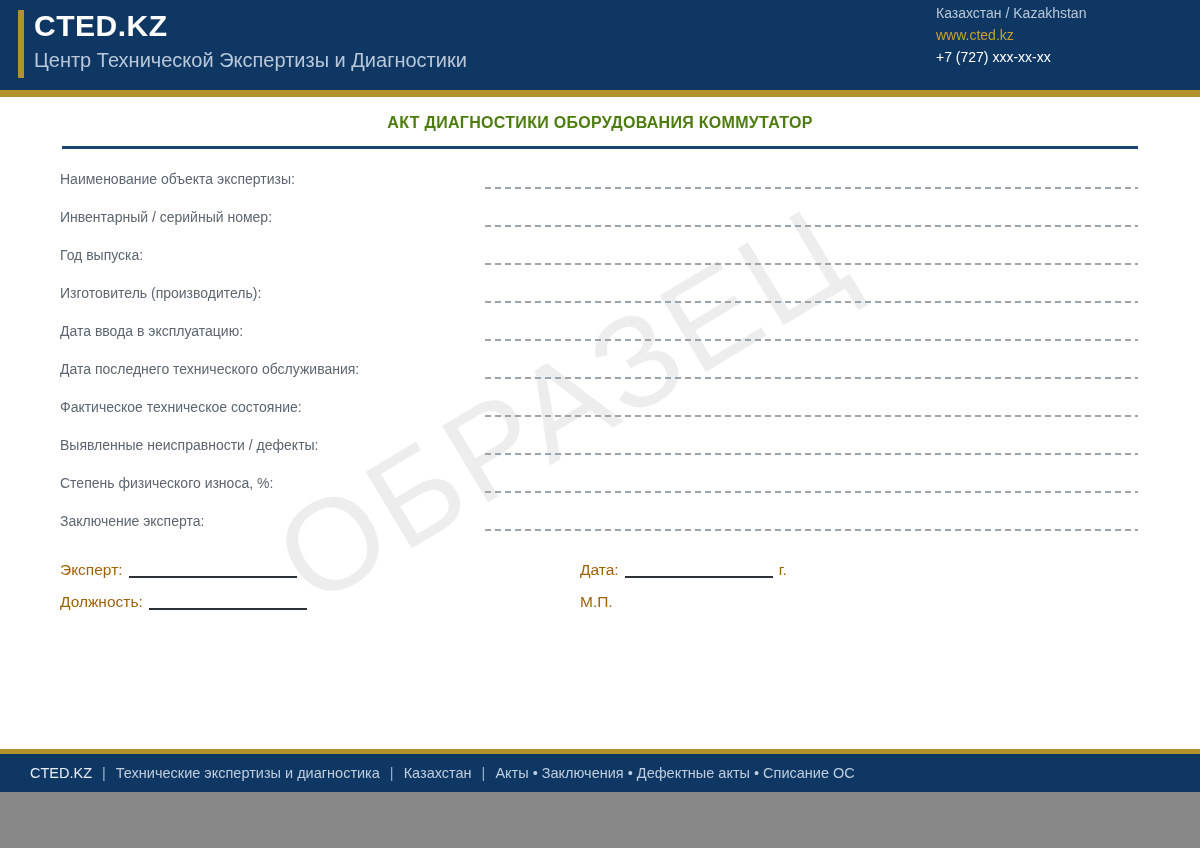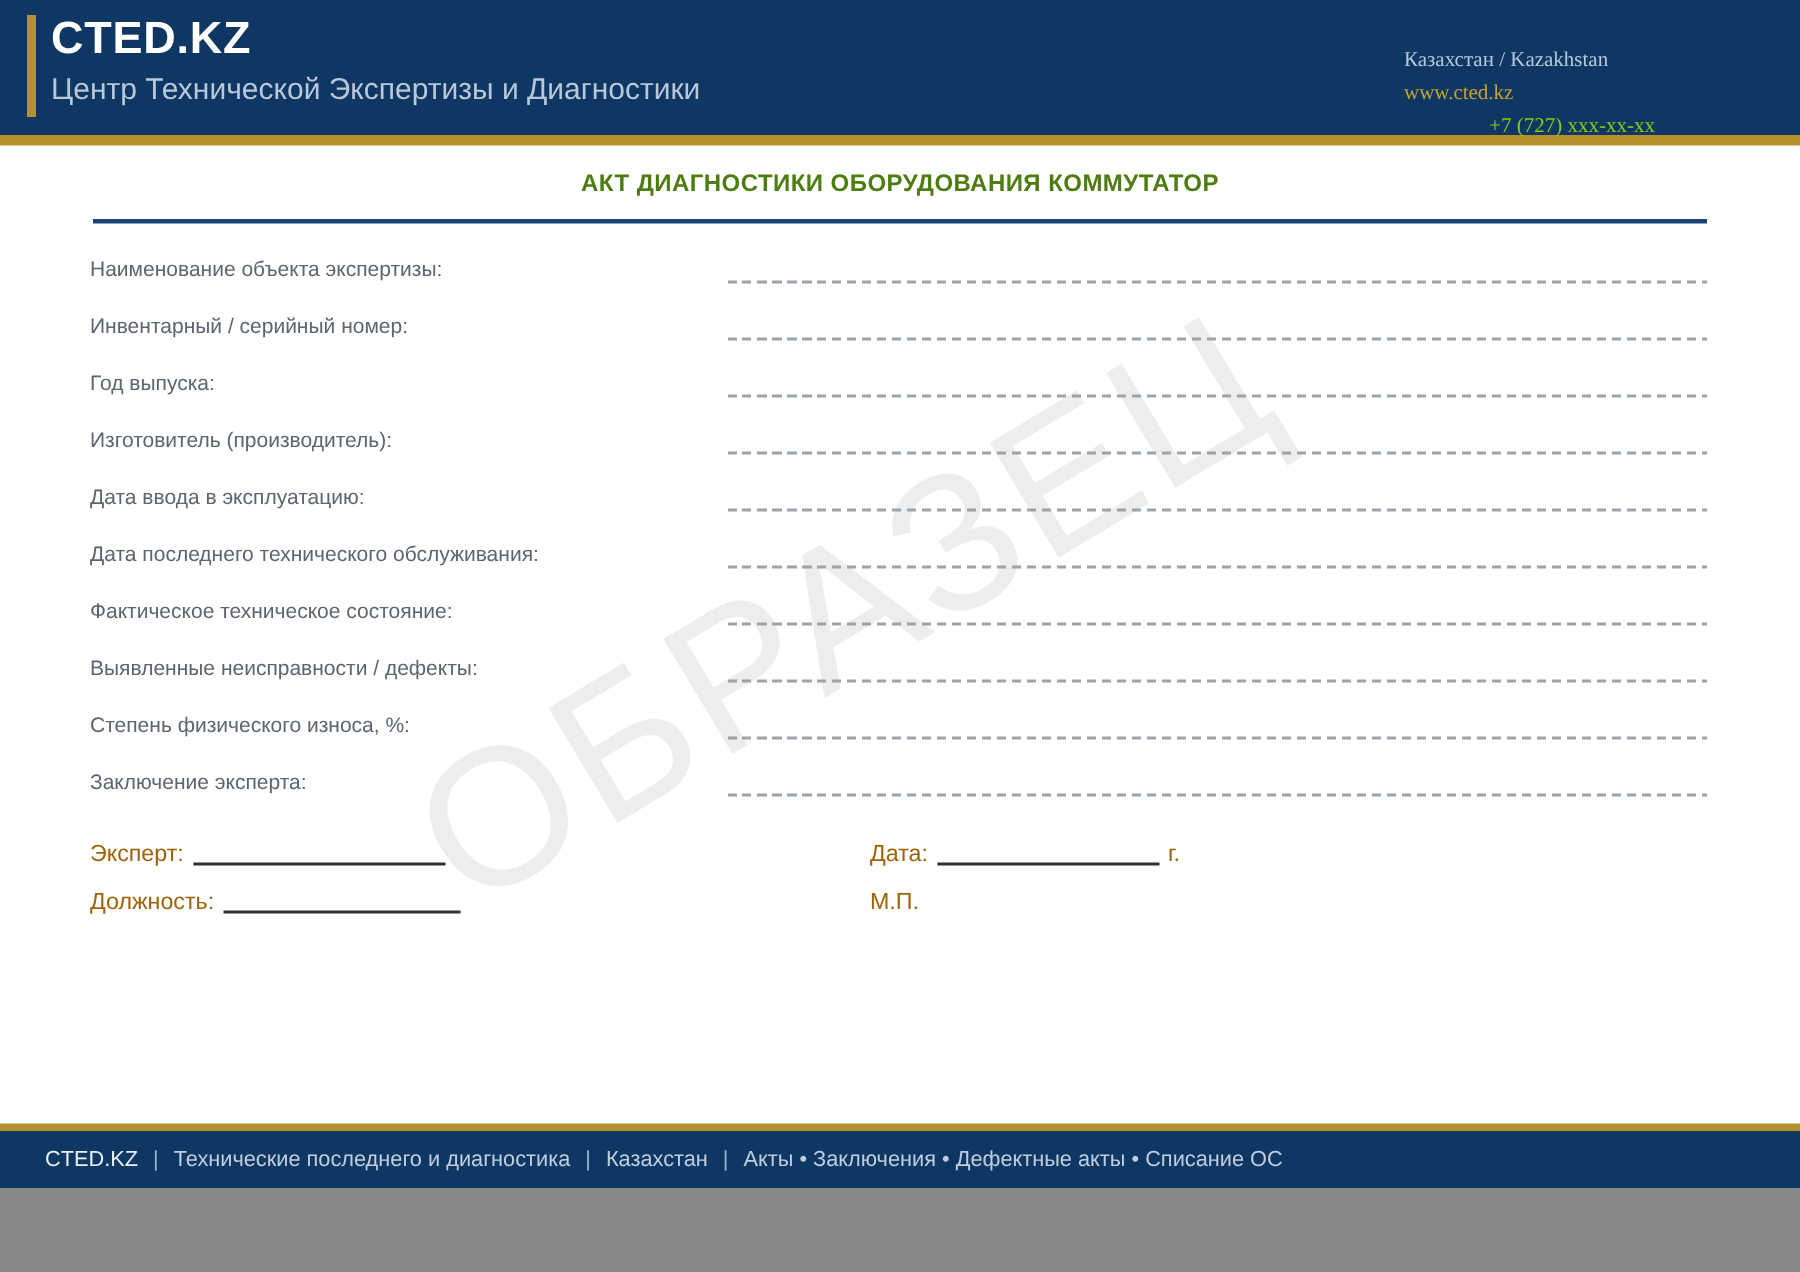--- a/index.html
+++ b/index.html
@@ -26,27 +26,27 @@
     width: 6px; height: 68px;
     background: #b3922b;
   }
   .brand-block { position: absolute; left: 34px; top: 9px; }
   .brand {
     color: #ffffff; font-size: 30px; font-weight: bold;
     letter-spacing: 0.5px; line-height: 34px;
   }
   .tagline { color: #b9c7d9; font-size: 20px; margin-top: 6px; }
   .contact-block {
-    position: absolute; right: 40px; top: 30px;
+    position: absolute; right: 40px; top: 2px;
     width: 224px; text-align: left;
-    font-size: 14px; line-height: 22px; font-family: Liberation Serif, serif;
+    font-size: 14px; line-height: 22px;
   }
   .contact-line.country { color: #b9c7d9; }
   .contact-line.website { color: #c8a02f; cursor: pointer; }
-  .contact-line.phone   { color: #84cc16; text-align: center; }
+  .contact-line.phone   { color: #ffffff; }
 
   .gold-strip { height: 7px; flex: none; background: #b3922b; }
 
   
   .content { flex: 1; position: relative; }
 
   .watermark {
     position: absolute; left: 245px; top: 248px; width: 620px;
     font-size: 130px; line-height: 1; letter-spacing: 4px;
     text-align: center; color: rgba(0, 0, 0, 0.07);
@@ -199,16 +199,16 @@
         <div class="sig-right">
           <span>М.П.</span>
         </div>
       </div>
     </div>
 
   </main>
 
   <div class="footer-gold"></div>
   <footer class="footer-bar">
-    <span class="f-brand">CTED.KZ</span><span class="f-sep">|</span><span>Технические последнего и диагностика</span><span class="f-sep">|</span><span>Казахстан</span><span class="f-sep">|</span><span class="f-dot-group">Акты • Заключения • Дефектные акты • Списание ОС</span>
+    <span class="f-brand">CTED.KZ</span><span class="f-sep">|</span><span>Технические экспертизы и диагностика</span><span class="f-sep">|</span><span>Казахстан</span><span class="f-sep">|</span><span class="f-dot-group">Акты • Заключения • Дефектные акты • Списание ОС</span>
   </footer>
 
 </div>
 
 </body></html>

